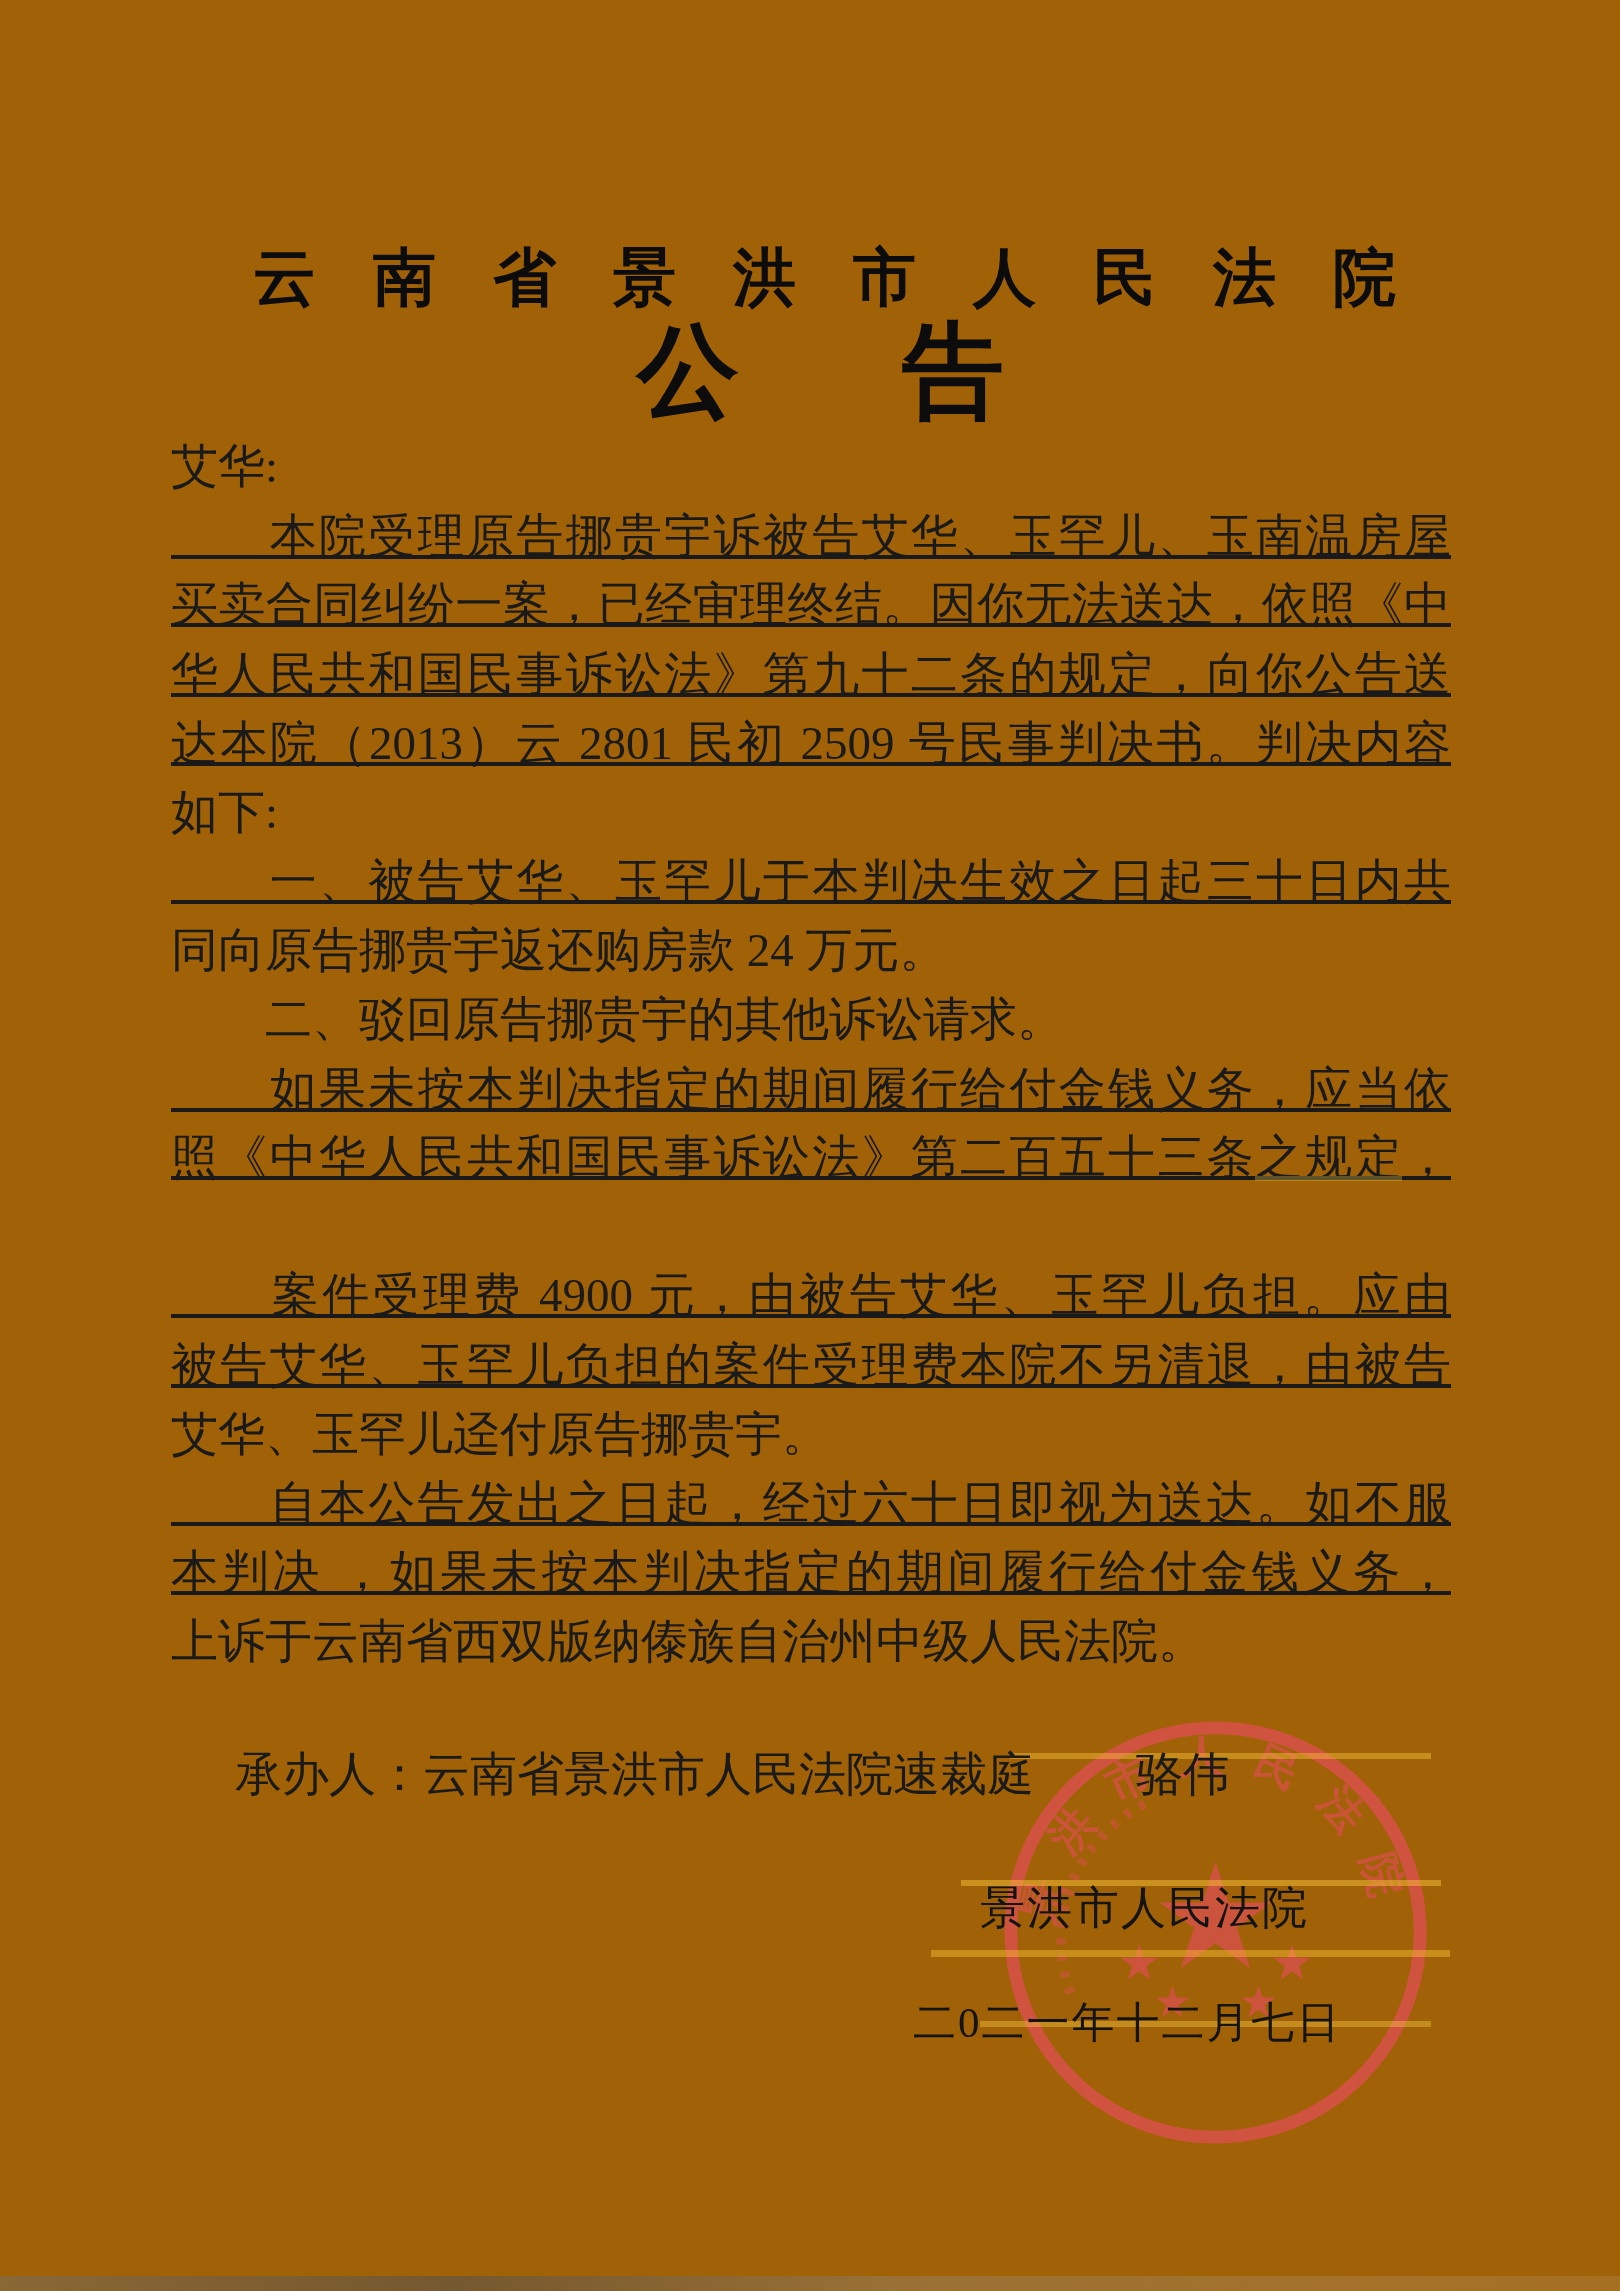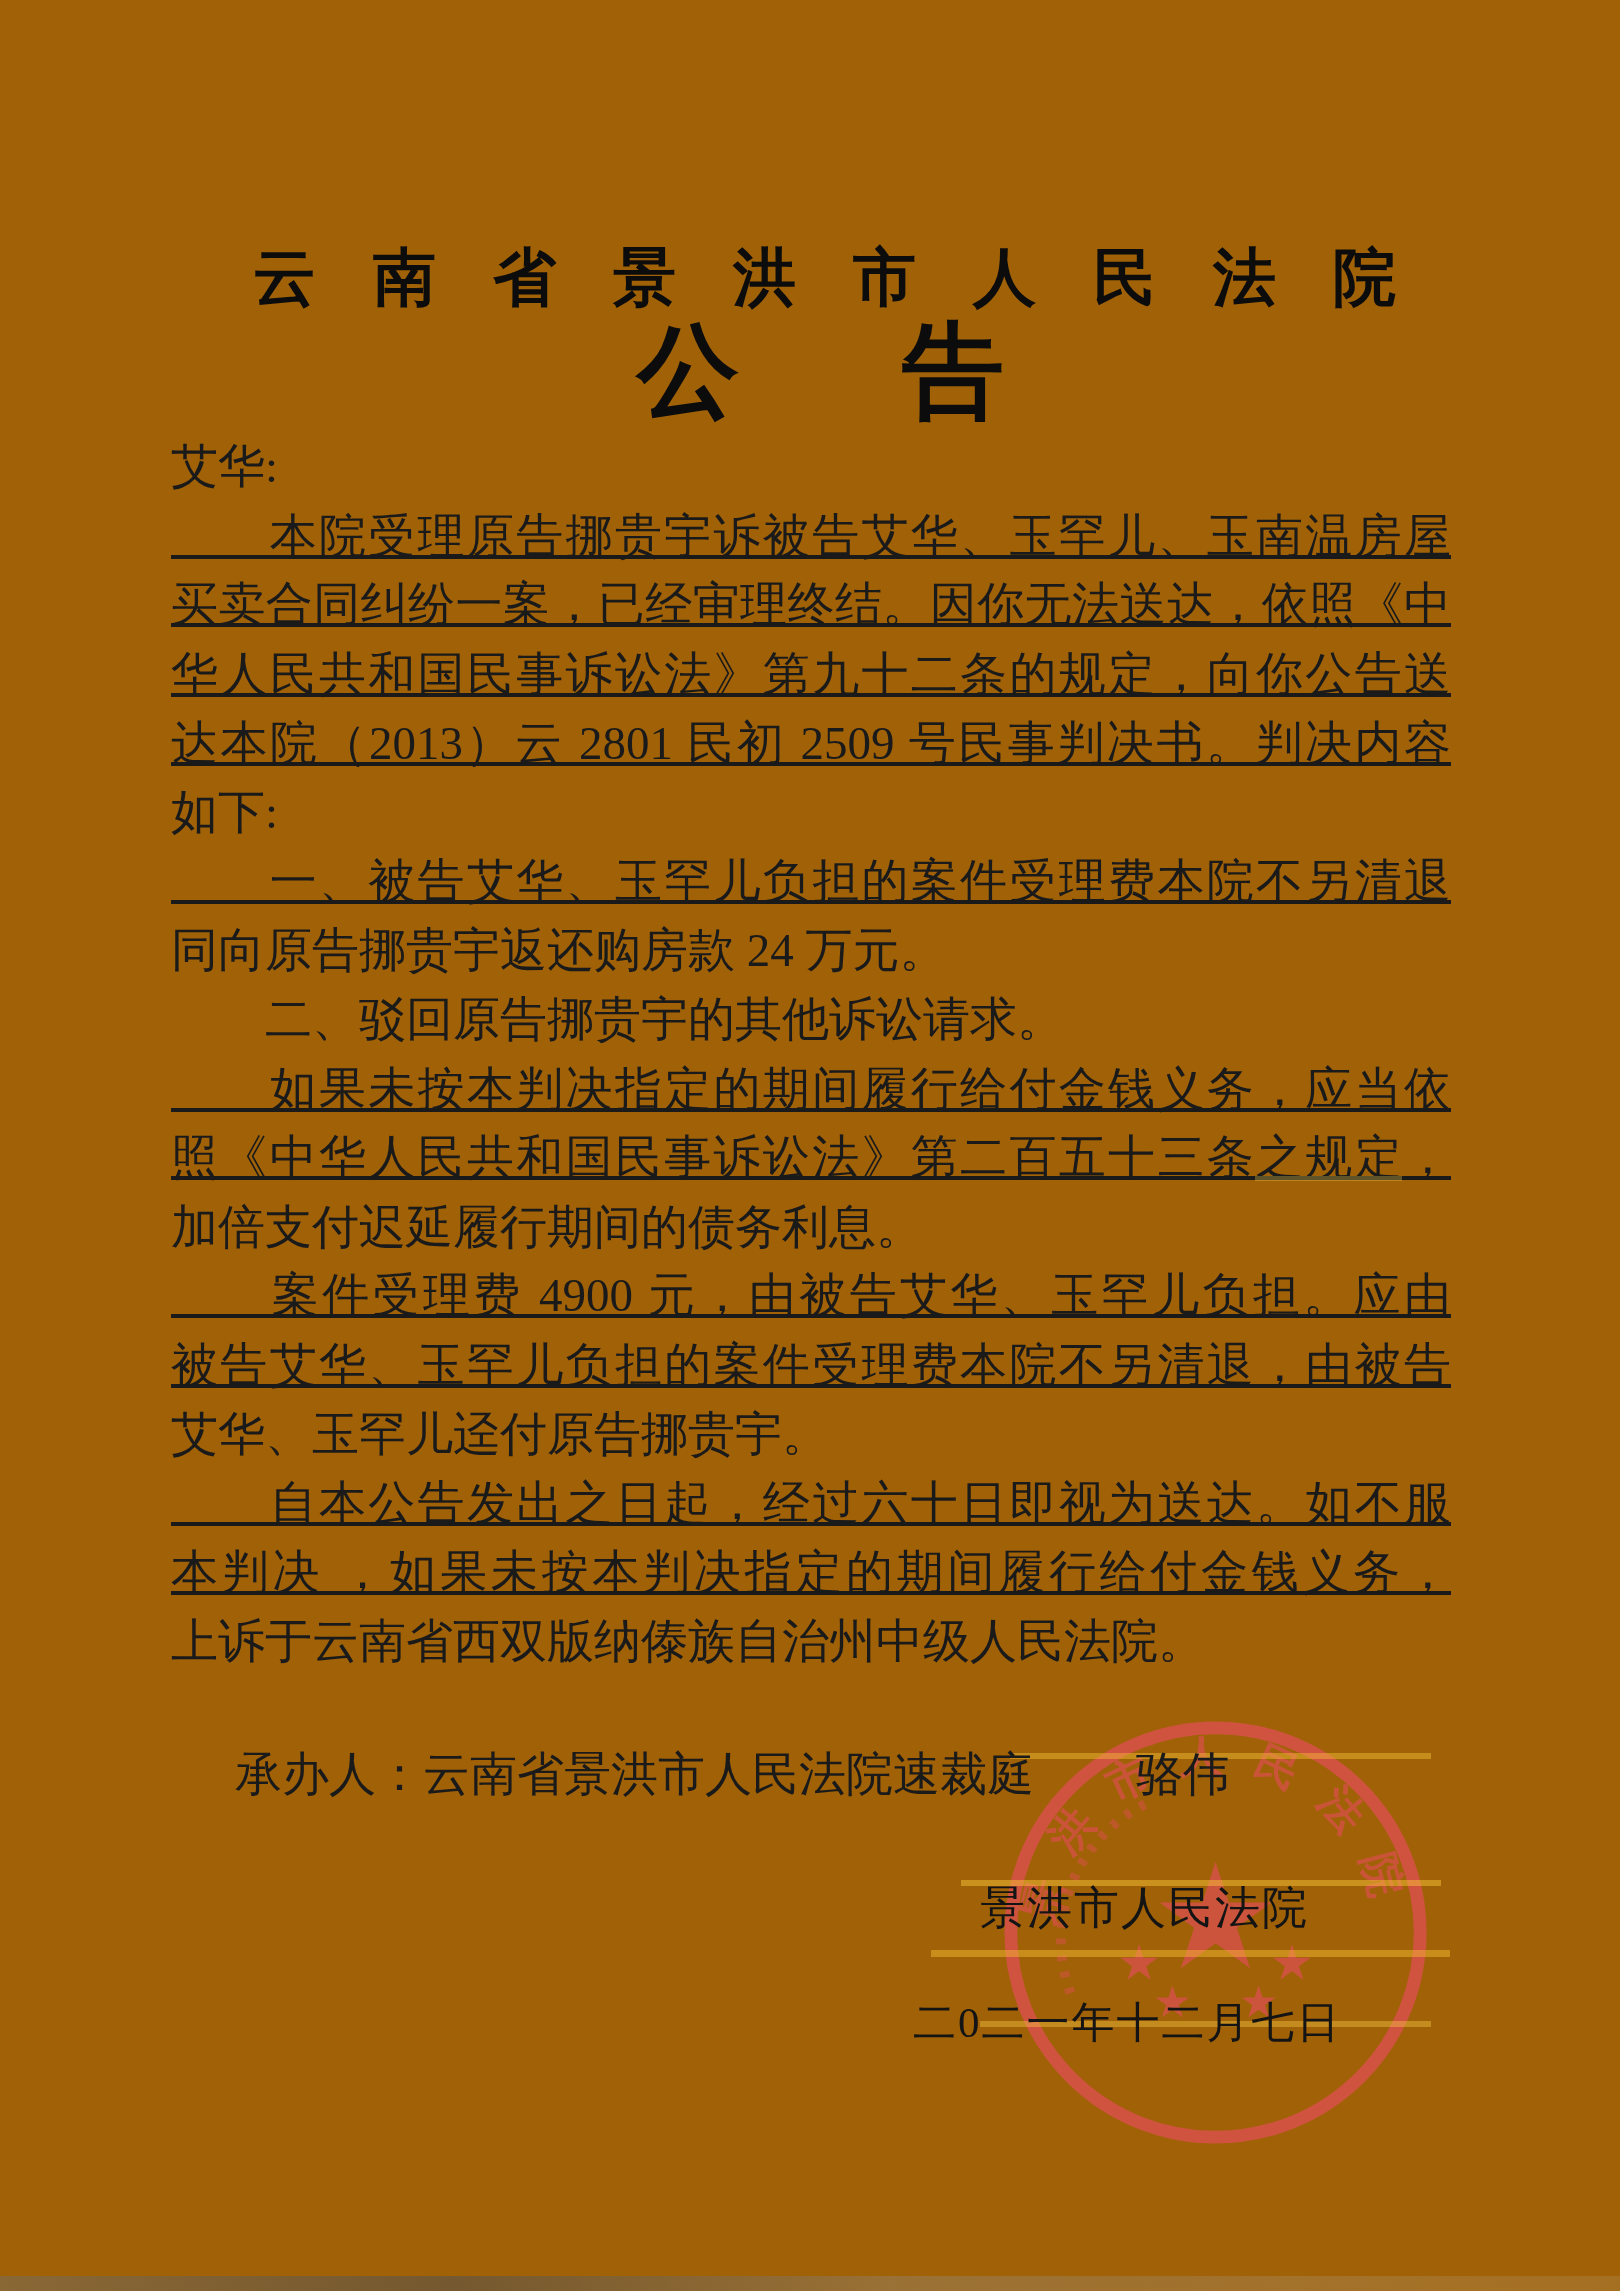--- a/index.html
+++ b/index.html
@@ -65,26 +65,25 @@
   <div class="court-title">云南省景洪市人民法院</div>
 
   <div class="notice-heading">公告</div>
 
   <div class="bl" style="top:436px">艾华:</div>
   <div class="bl just" style="top:506px">　　本院受理原告挪贵宇诉被告艾华、玉罕儿、玉南温房屋</div>
   <div class="bl just" style="top:574px">买卖合同纠纷一案，已经审理终结。因你无法送达，依照《中</div>
   <div class="bl just" style="top:644px">华人民共和国民事诉讼法》第九十二条的规定，向你公告送</div>
   <div class="bl just" style="top:713px">达本院（2013）云 2801 民初 2509 号民事判决书。判决内容</div>
   <div class="bl" style="top:782px">如下:</div>
-  <div class="bl just" style="top:851px">　　一、被告艾华、玉罕儿负担的案件受理费本院不另清退</div>
+  <div class="bl just" style="top:851px">　　一、被告艾华、玉罕儿于本判决生效之日起三十日内共</div>
   <div class="bl" style="top:920px">同向原告挪贵宇返还购房款 24 万元。</div>
   <div class="bl just" style="top:1059px">　　如果未按本判决指定的期间履行给付金钱义务，应当依</div>
   <div class="bl" style="top:989px">　　二、驳回原告挪贵宇的其他诉讼请求。</div>
   <div class="bl just" style="top:1127px">照《中华人民共和国民事诉讼法》第二百五十三条之规定，</div>
-  <div class="bl" style="top:1197px">加倍支付迟延履行期间的债务利息。</div>
   <div class="bl just" style="top:1265px">　　案件受理费 4900 元，由被告艾华、玉罕儿负担。应由</div>
   <div class="bl just" style="top:1335px">被告艾华、玉罕儿负担的案件受理费本院不另清退，由被告</div>
   <div class="bl" style="top:1404px">艾华、玉罕儿迳付原告挪贵宇。</div>
   <div class="bl just" style="top:1473px">　　自本公告发出之日起，经过六十日即视为送达。如不服</div>
   <div class="bl just" style="top:1542px">本判决 ，如果未按本判决指定的期间履行给付金钱义务，</div>
   <div class="bl" style="top:1611px">上诉于云南省西双版纳傣族自治州中级人民法院。</div>
 
   <svg class="seal" style="left:1002px;top:1719px;width:427px;height:427px" viewBox="0 0 436 436">
     <defs>
       <path id="arcTop" d="M 71,290 A 164,164 0 1 1 365,290"></path>

